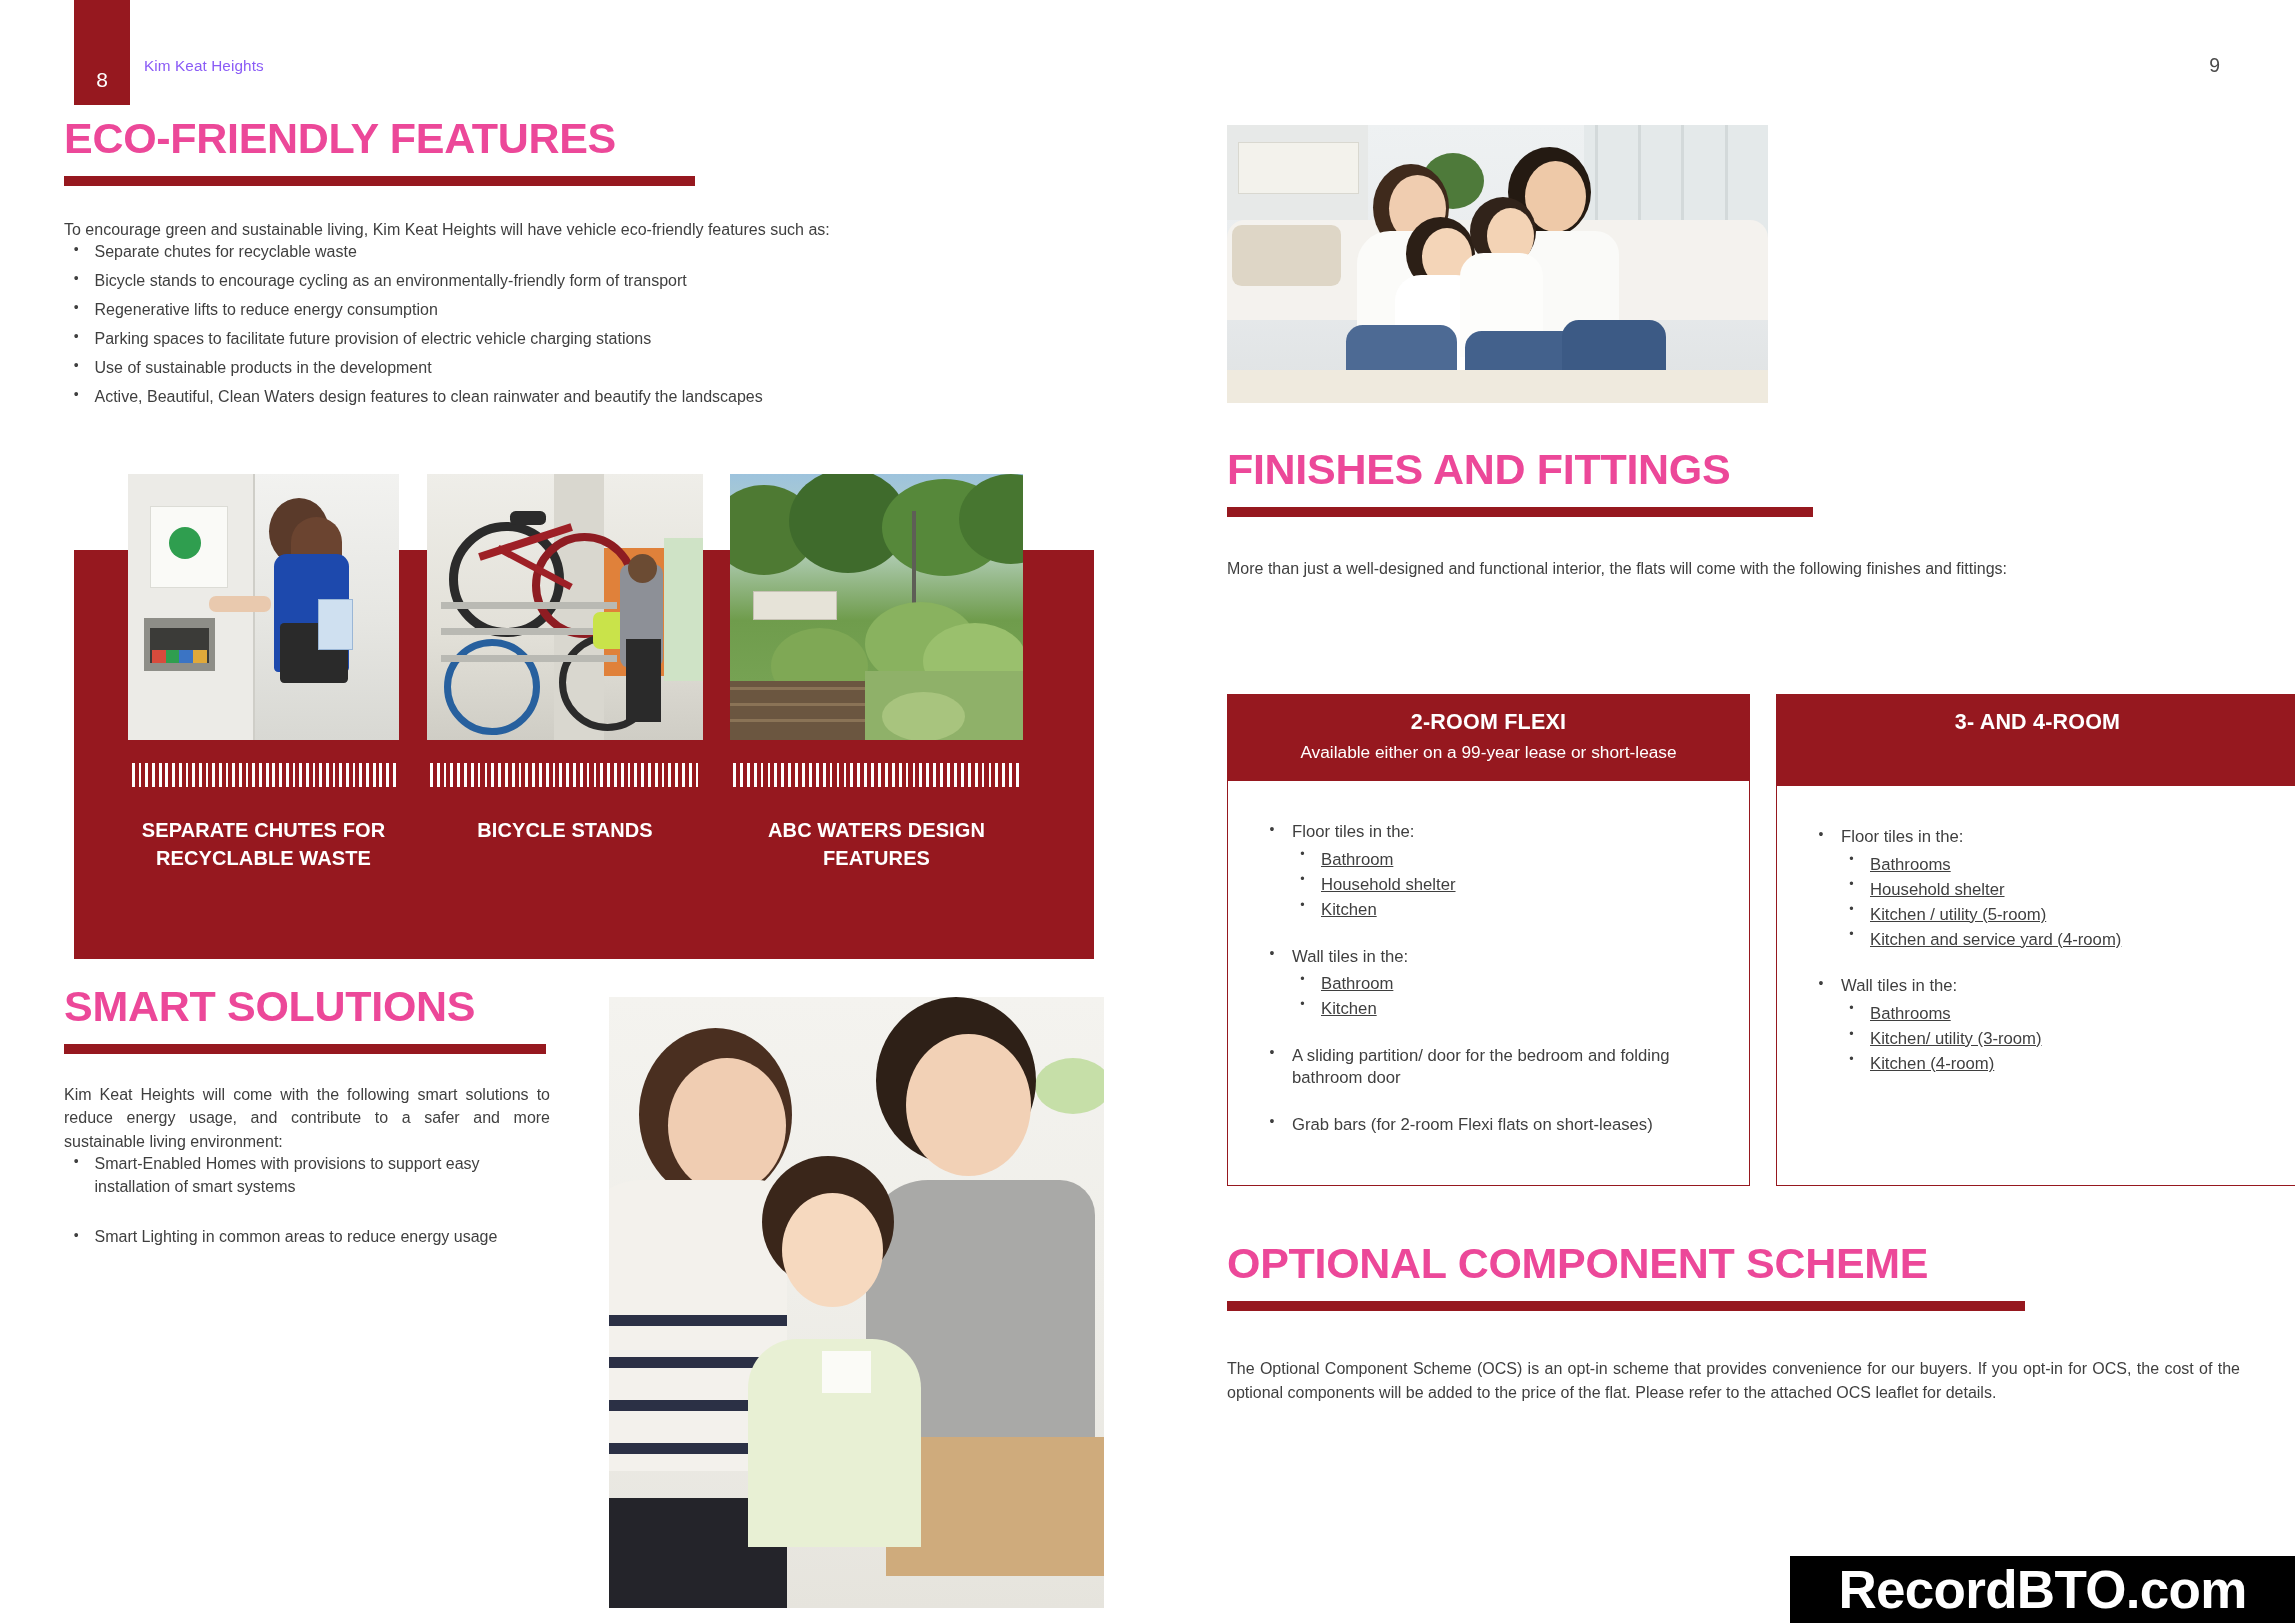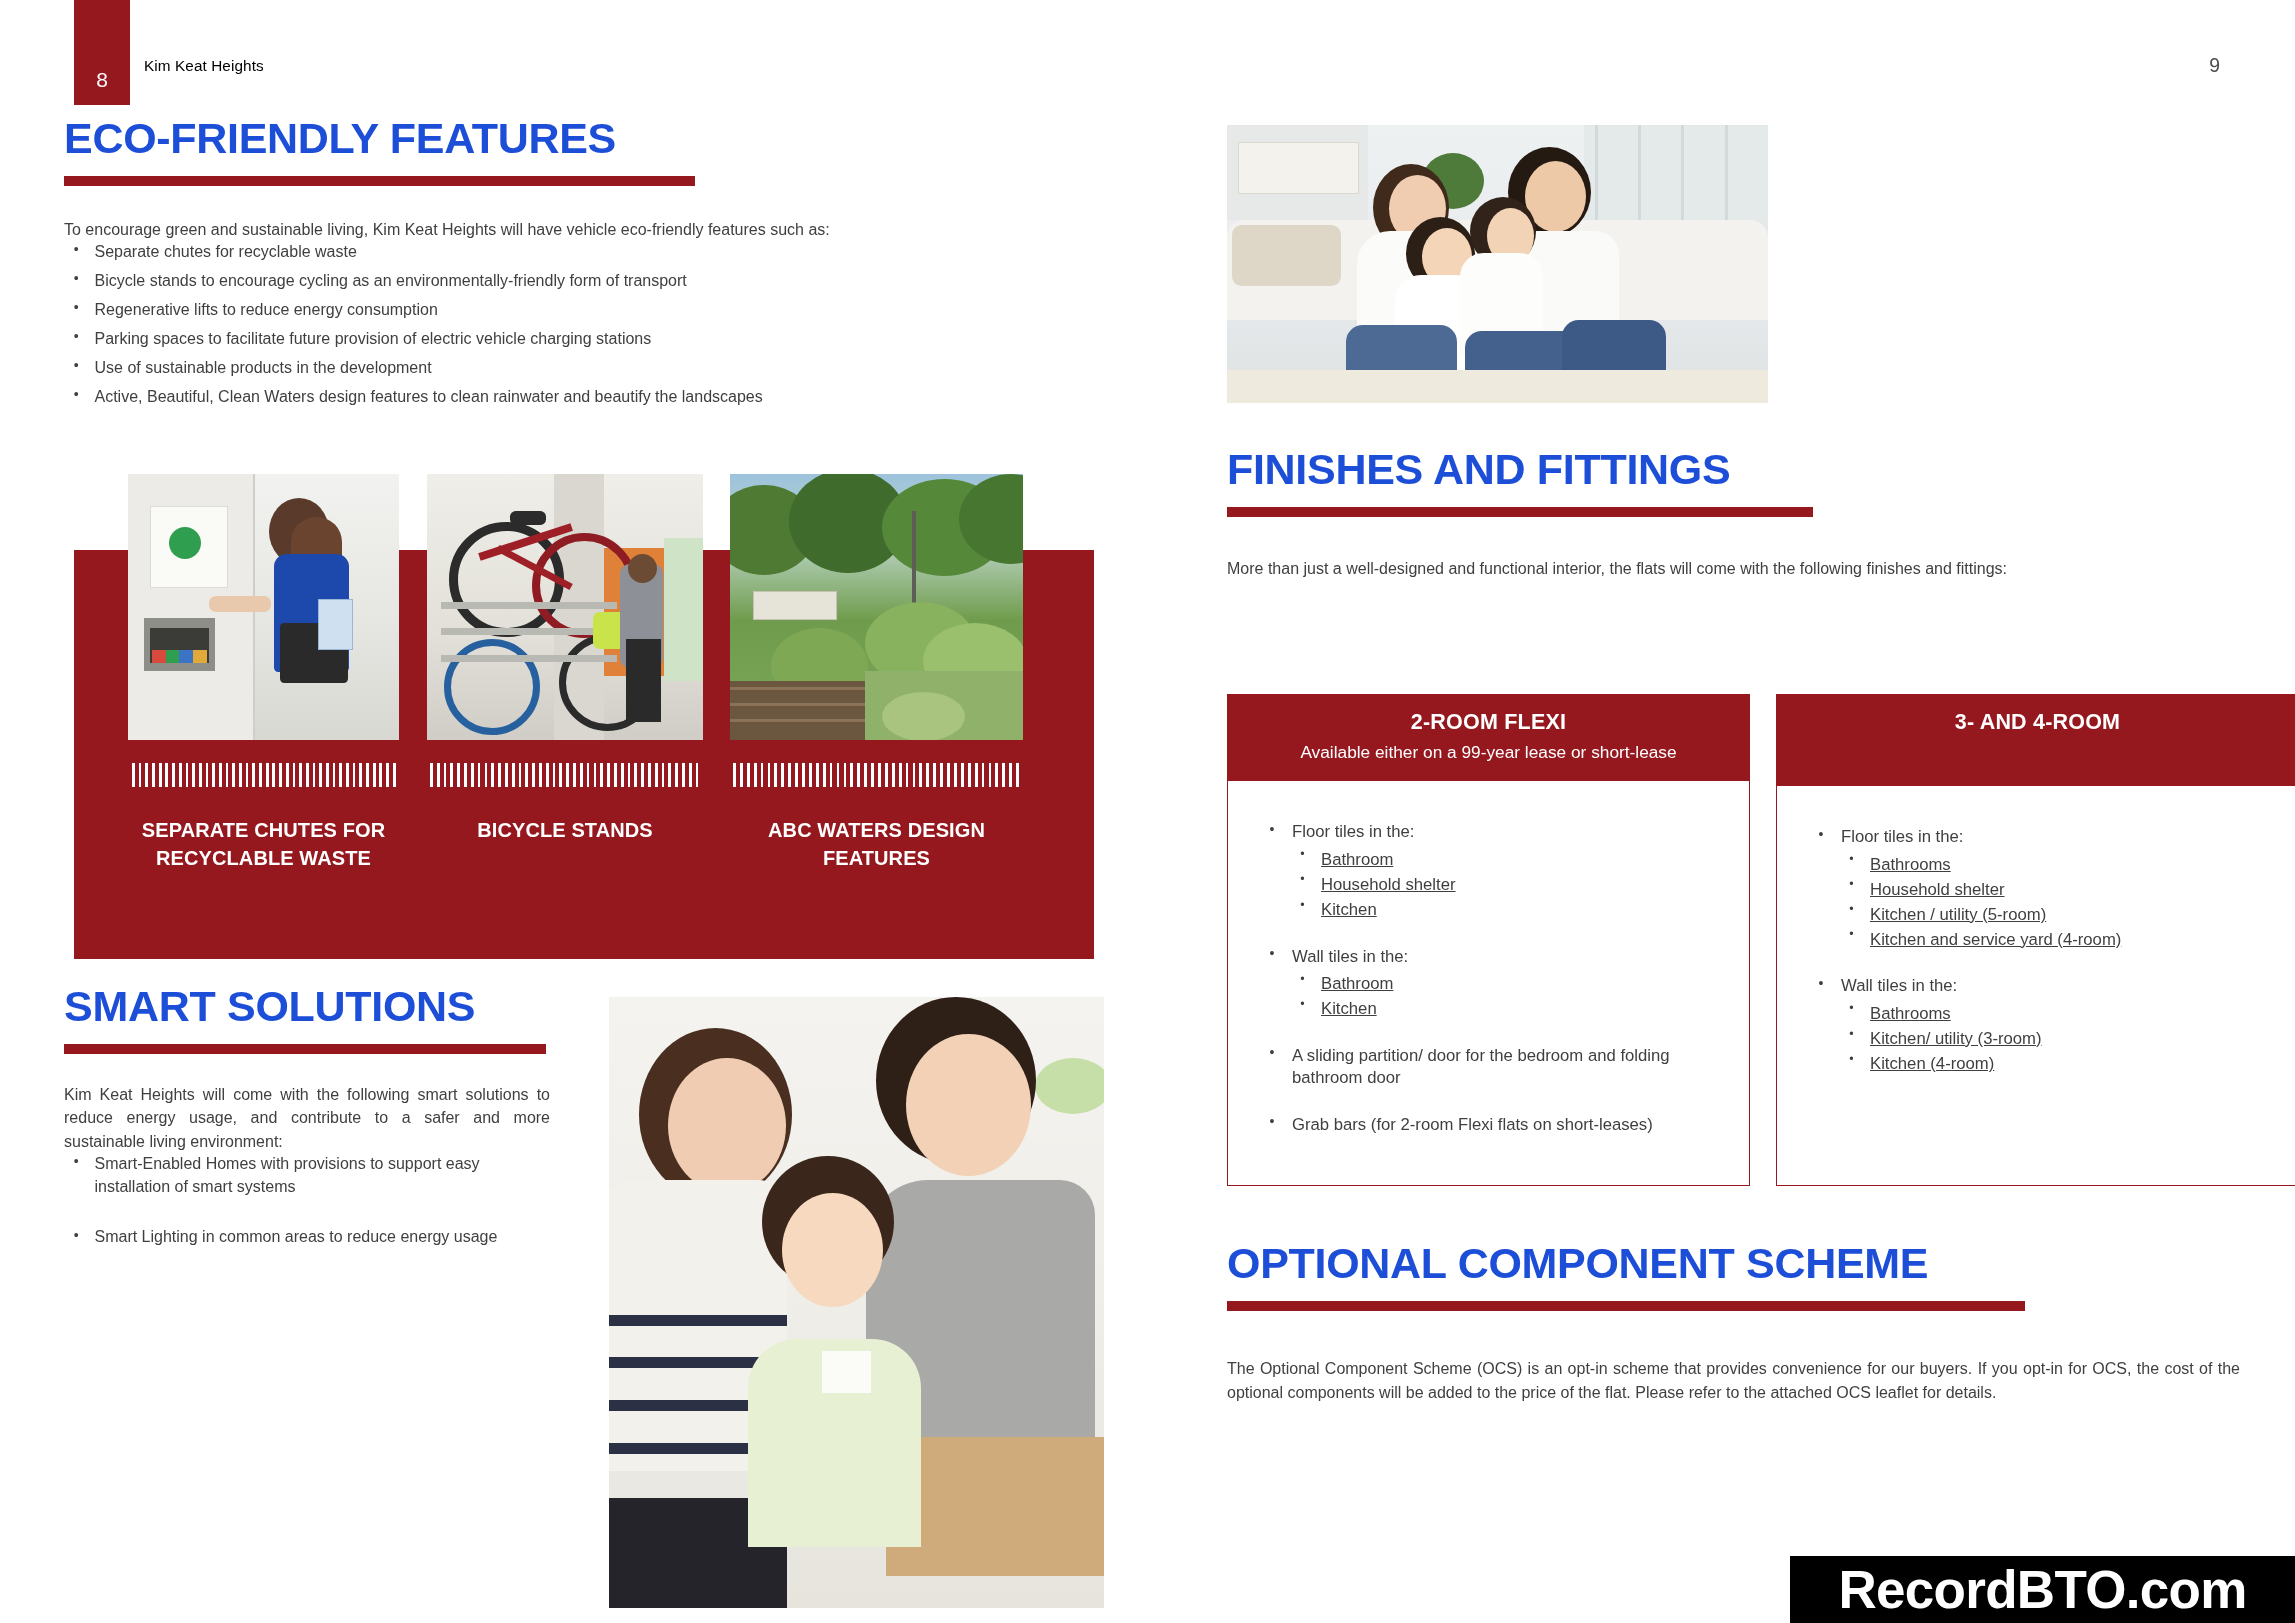--- a/index.html
+++ b/index.html
@@ -38,36 +38,36 @@
     color: #ffffff;
     font-size: 21px;
     font-weight: 400;
     line-height: 1;
   }
   .header-dev-name {
     position: absolute;
     left: 144px;
     top: 57px;
     font-size: 15.3px;
-    color: #000000;
+    color: #8b5cf6;
     letter-spacing: 0.1px;
   }
   .page-num-right {
     position: absolute;
     right: 75px;
     top: 54px;
     font-size: 19.4px;
     color: #4a4a4a;
   }
 
   
   .sec-title {
     font-size: 43px;
     font-weight: 700;
-    color: #1d4ed8;
+    color: #ec4899;
     letter-spacing: -0.3px;
     line-height: 1.02;
     white-space: nowrap;
   }
   .sec-rule {
     height: 9.7px;
     background: #96181f;
     margin-top: 15.3px;
   }
 

